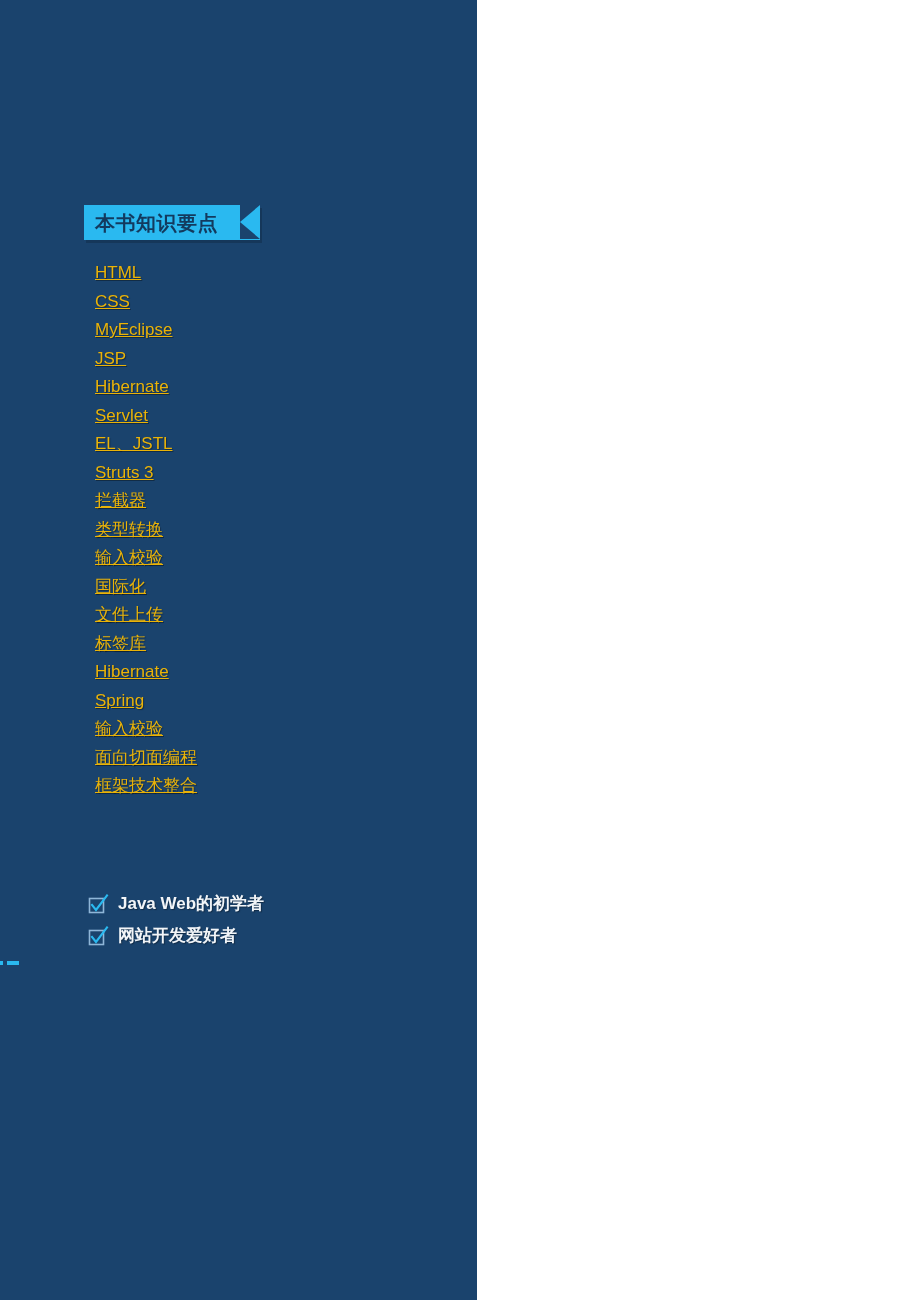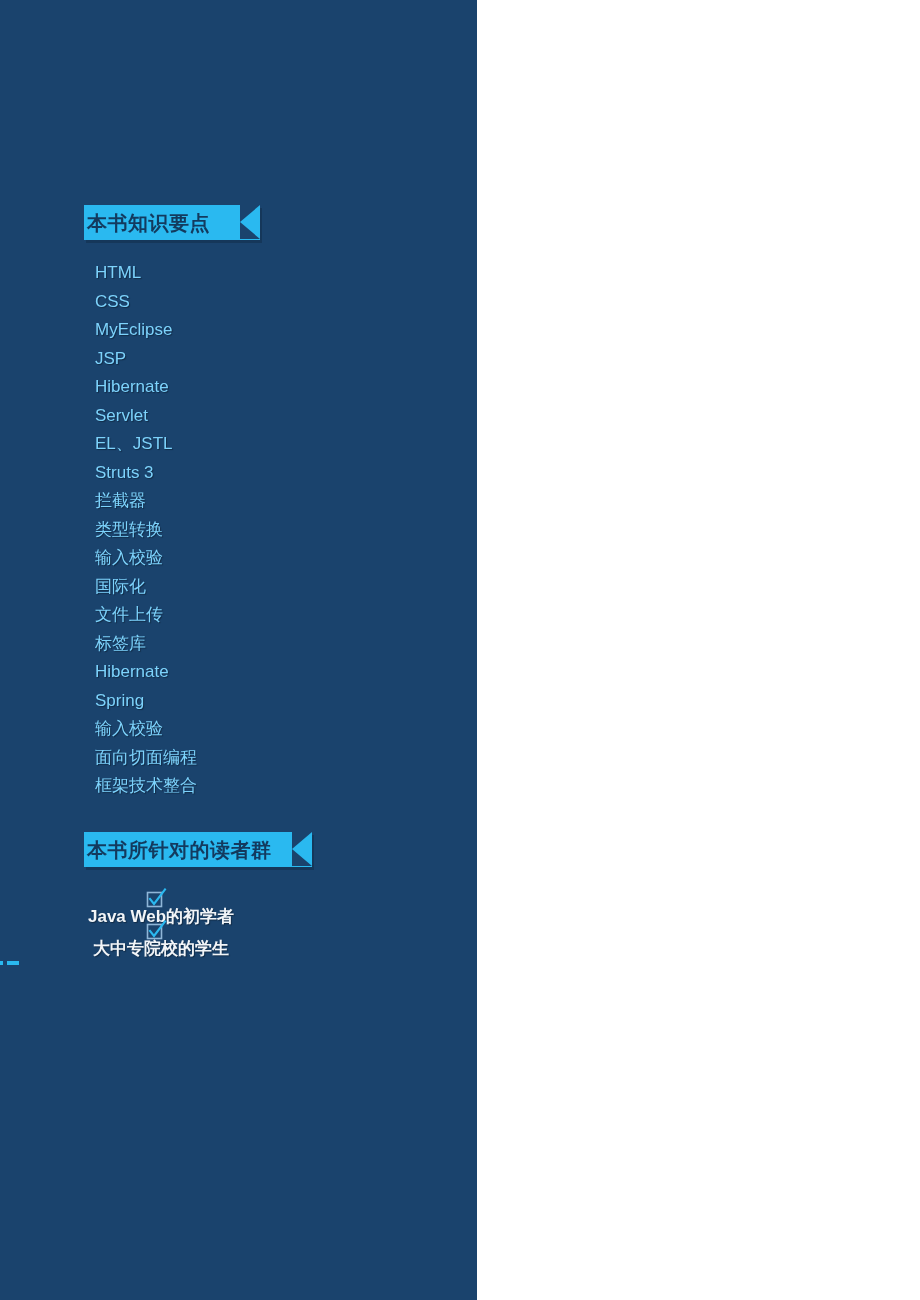--- a/index.html
+++ b/index.html
@@ -51,21 +51,21 @@
     border-bottom: 17.5px solid #1a436d;
     border-right: 20px solid transparent;
   }
   .ribbon-label {
     position: relative;
     z-index: 2;
     color: #133a5e;
     font-size: 20px;
     font-weight: bold;
     letter-spacing: 0.5px;
-    padding-left: 3px;
+    padding-left: 11px;
     white-space: nowrap;
     line-height: 1;
   }
 
   #ribbon-knowledge {
     left: 84px;
     top: 205px;
     width: 176px;
   }
   #ribbon-readers {
@@ -77,41 +77,41 @@
   
   #topic-list {
     position: absolute;
     left: 95px;
     top: 259px;
     margin: 0;
     padding: 0;
     list-style: none;
   }
   #topic-list li {
-    color: #7dd3fc;
+    color: #eab308;
     font-size: 17px;
     line-height: 28.5px;
     white-space: nowrap;
     text-shadow: 1px 1px 1px rgba(0,0,0,0.35);
+    text-decoration: underline;
   }
 
   
   #reader-list {
     position: absolute;
     left: 88px;
     top: 888px;
     margin: 0;
     padding: 0;
     list-style: none;
   }
   #reader-list li {
     display: flex;
     align-items: center;
     height: 31.8px;
-    flex-direction: column;
   }
   .checkbox-icon {
     width: 20px;
     height: 20px;
     flex: 0 0 20px;
     margin-right: 10px;
     position: relative;
     display: block;
   }
   .checkbox-icon svg { display: block; overflow: visible; }
@@ -159,42 +159,39 @@
       <li>国际化</li>
       <li>文件上传</li>
       <li>标签库</li>
       <li>Hibernate</li>
       <li>Spring</li>
       <li>输入校验</li>
       <li>面向切面编程</li>
       <li>框架技术整合</li>
     </ul>
 
-    <div class="ribbon" id="ribbon-readers">
-      <span class="ribbon-label">本书所针对的读者群</span>
-    </div>
 
     <ul id="reader-list">
       <li>
         <span class="checkbox-icon">
           <svg width="20" height="20" viewBox="0 0 20 20">
             <rect x="1.5" y="4.5" width="14" height="14" fill="none" stroke="#8fb6d8" stroke-width="1.6"></rect>
             <path d="M4 11 L8 16 L19 1.5" fill="none" stroke="#2ab9f0" stroke-width="2.1" stroke-linecap="square" stroke-linejoin="miter"></path>
           </svg>
         </span>
         <span class="reader-label">Java Web的初学者</span>
       </li>
       <li>
         <span class="checkbox-icon">
           <svg width="20" height="20" viewBox="0 0 20 20">
             <rect x="1.5" y="4.5" width="14" height="14" fill="none" stroke="#8fb6d8" stroke-width="1.6"></rect>
             <path d="M4 11 L8 16 L19 1.5" fill="none" stroke="#2ab9f0" stroke-width="2.1" stroke-linecap="square" stroke-linejoin="miter"></path>
           </svg>
         </span>
-        <span class="reader-label">大中专院校的学生</span>
+        <span class="reader-label">网站开发爱好者</span>
       </li>
     </ul>
 
     <div class="edge-mark" id="edge-mark-a"></div>
     <div class="edge-mark" id="edge-mark-b"></div>
 
   </div>
 </div>
 
 </body></html>

